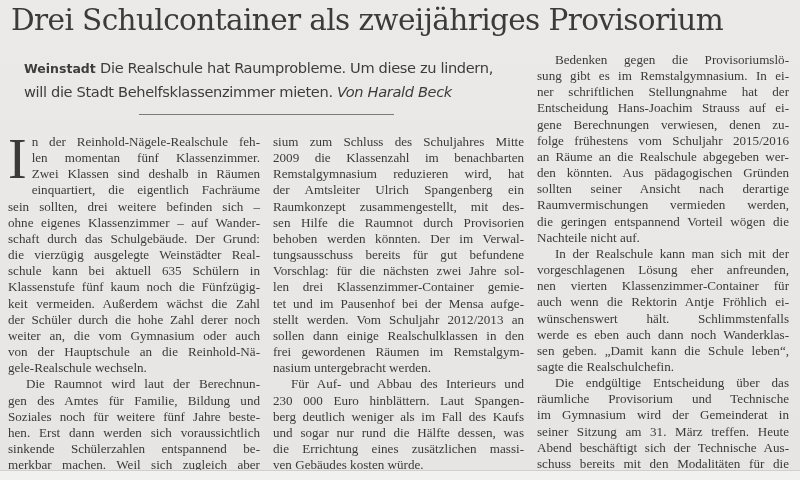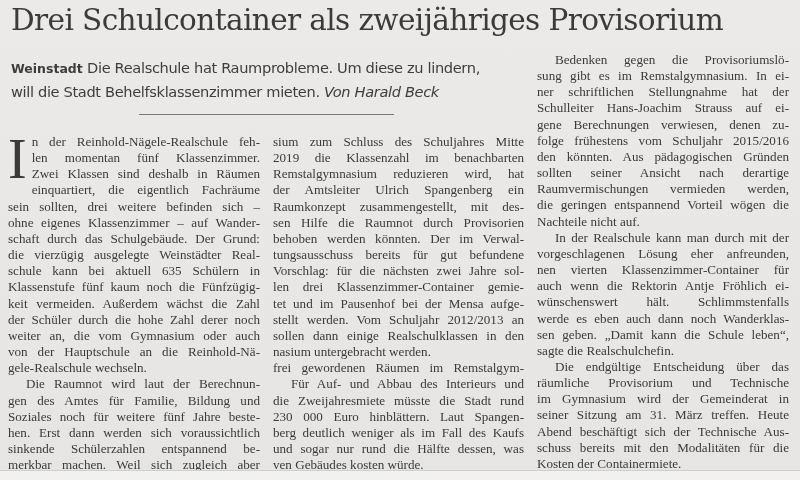--- a/index.html
+++ b/index.html
@@ -33,21 +33,21 @@
       margin: 0;
       font-family: "DejaVu Serif", "Liberation Serif", serif;
       font-weight: normal;
       font-size: 29.5px;
       letter-spacing: -0.6px;
       color: #3b3b3b;
       white-space: nowrap;
     }
     .teaser {
       position: absolute;
-      left: 11px; top: 56px;
+      left: 24px; top: 56px;
       width: 480px;
       font-family: "DejaVu Sans", "Liberation Sans", sans-serif;
       font-size: 14.6px;
       line-height: 23px;
       color: #3d3d3d;
       letter-spacing: -0.35px;
     }
     .teaser .dateline {
       font-weight: bold;
       font-size: 12.5px;
@@ -122,55 +122,56 @@
     <span class="line">gen des Amtes für Familie, Bildung und</span>
     <span class="line">Soziales noch für weitere fünf Jahre beste-</span>
     <span class="line">hen. Erst dann werden sich voraussichtlich</span>
     <span class="line">sinkende Schülerzahlen entspannend be-</span>
     <span class="line">merkbar machen. Weil sich zugleich aber</span>
     <span class="line">mit dem Ende des G-9-Zuges im Gymna-</span>
   </div>
 
   <div class="col col2">
     <span class="line">sium zum Schluss des Schuljahres Mitte</span>
-    <span class="line">2019 die Klassenzahl im benachbarten</span>
+    <span class="line">2009 die Klassenzahl im benachbarten</span>
     <span class="line">Remstalgymnasium reduzieren wird, hat</span>
     <span class="line">der Amtsleiter Ulrich Spangenberg ein</span>
     <span class="line">Raumkonzept zusammengestellt, mit des-</span>
     <span class="line">sen Hilfe die Raumnot durch Provisorien</span>
     <span class="line">behoben werden könnten. Der im Verwal-</span>
     <span class="line">tungsausschuss bereits für gut befundene</span>
     <span class="line">Vorschlag: für die nächsten zwei Jahre sol-</span>
     <span class="line">len drei Klassenzimmer-Container gemie-</span>
     <span class="line">tet und im Pausenhof bei der Mensa aufge-</span>
     <span class="line">stellt werden. Vom Schuljahr 2012/2013 an</span>
     <span class="line">sollen dann einige Realschulklassen in den</span>
+    <span class="line">frei gewordenen Räumen im Remstalgym-</span>
     <span class="line last">nasium untergebracht werden.</span>
-    <span class="line">frei gewordenen Räumen im Remstalgym-</span>
     <span class="line" style="text-indent:18px">Für Auf- und Abbau des Interieurs und</span>
-    <span class="line">die Zweijahresmiete müsste die Stadt rund</span>
     <span class="line">230 000 Euro hinblättern. Laut Spangen-</span>
     <span class="line">berg deutlich weniger als im Fall des Kaufs</span>
     <span class="line">und sogar nur rund die Hälfte dessen, was</span>
+    <span class="line">die Errichtung eines zusätzlichen massi-</span>
     <span class="line last">ven Gebäudes kosten würde.</span>
   </div>
 
   <div class="col col3">
     <span class="line" style="text-indent:18px">Bedenken gegen die Provisoriumslö-</span>
     <span class="line">sung gibt es im Remstalgymnasium. In ei-</span>
     <span class="line">ner schriftlichen Stellungnahme hat der</span>
-    <span class="line">Schulleiter Hans-Joachim Strauss auf ei-</span>
+    <span class="line">Entscheidung Hans-Joachim Strauss auf ei-</span>
     <span class="line">gene Berechnungen verwiesen, denen zu-</span>
     <span class="line">folge frühestens vom Schuljahr 2015/2016</span>
+    <span class="line">an Räume an die Realschule abgegeben wer-</span>
     <span class="line">den könnten. Aus pädagogischen Gründen</span>
     <span class="line">sollten seiner Ansicht nach derartige</span>
     <span class="line">Raumvermischungen vermieden werden,</span>
     <span class="line">die geringen entspannend Vorteil wögen die</span>
     <span class="line last">Nachteile nicht auf.</span>
-    <span class="line" style="text-indent:18px">In der Realschule kann man durch mit der</span>
+    <span class="line" style="text-indent:18px">In der Realschule kann man sich mit der</span>
     <span class="line">vorgeschlagenen Lösung eher anfreunden,</span>
     <span class="line">nen vierten Klassenzimmer-Container für</span>
     <span class="line">auch wenn die Rektorin Antje Fröhlich ei-</span>
     <span class="line">wünschenswert hält. Schlimmstenfalls</span>
     <span class="line">werde es eben auch dann noch Wanderklas-</span>
     <span class="line">sen geben. „Damit kann die Schule leben“,</span>
     <span class="line last">sagte die Realschulchefin.</span>
     <span class="line" style="text-indent:18px">Die endgültige Entscheidung über das</span>
     <span class="line">räumliche Provisorium und Technische</span>
     <span class="line">im Gymnasium wird der Gemeinderat in</span>

